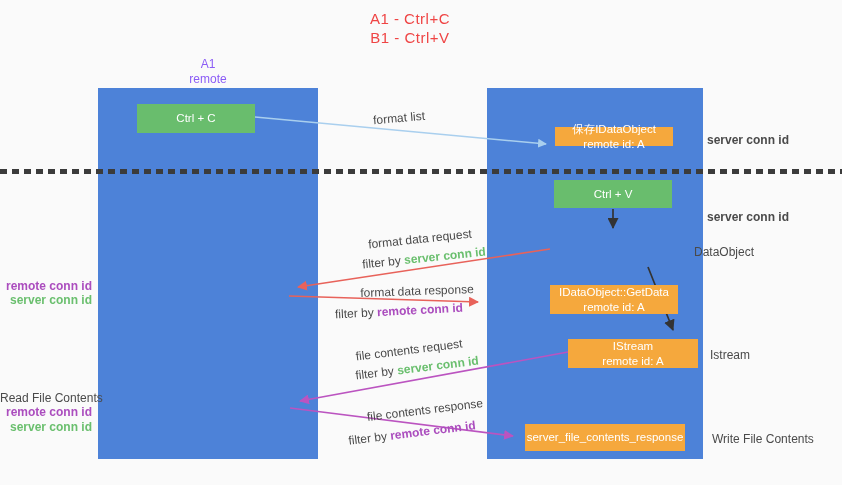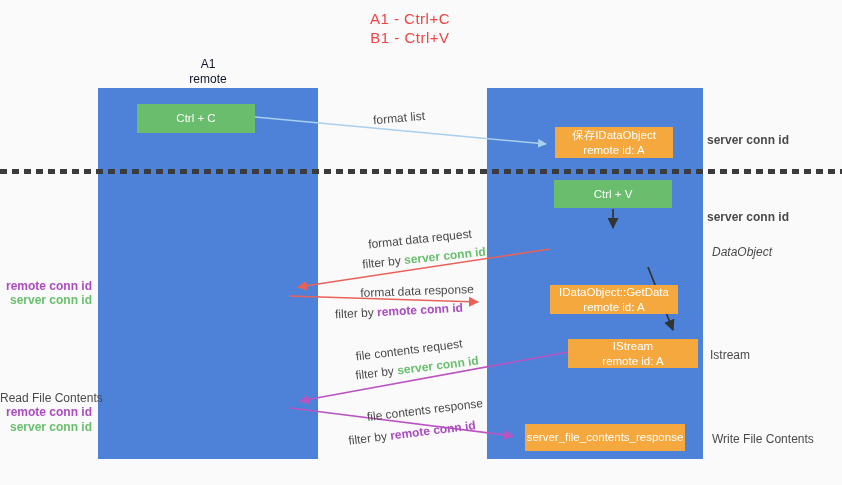--- a/index.html
+++ b/index.html
@@ -6,21 +6,21 @@
   .canvas{
     position:relative;width:842px;height:485px;background:#fafafa;
     font-family:"Liberation Sans",sans-serif;overflow:hidden;
   }
   .title{
     position:absolute;left:410px;top:10px;transform:translateX(-50%);
     text-align:center;font-size:15px;color:#ef4444;line-height:1.25;letter-spacing:.5px;
   }
   .ll-header{
     position:absolute;transform:translateX(-50%);text-align:center;
-    font-size:12px;color:#0f172a;line-height:1.25;
+    font-size:12px;color:#8b5cf6;line-height:1.25;
   }
   .lifeline{position:absolute;background:#4d82d8;z-index:1;}
   .dotline{
     position:absolute;left:0;top:169px;width:842px;height:5px;z-index:3;
     background:repeating-linear-gradient(90deg,#3b3b3b 0 7px,transparent 7px 12px);
   }
   .arrows{position:absolute;left:0;top:0;z-index:4;pointer-events:none;}
   .node{
     position:absolute;z-index:5;display:flex;flex-direction:column;
     align-items:center;justify-content:center;text-align:center;
@@ -89,21 +89,21 @@
     <line x1="613" y1="209" x2="613" y2="228" stroke="#333333" stroke-width="1.7" marker-end="url(#ah-black)"></line>
     <line x1="648" y1="267" x2="673" y2="330" stroke="#333333" stroke-width="1.7" marker-end="url(#ah-black)"></line>
     <line x1="568" y1="352" x2="300" y2="401" stroke="#bb54c0" stroke-width="1.6" marker-end="url(#ah-magenta)"></line>
     <line x1="290" y1="408" x2="513" y2="436" stroke="#bb54c0" stroke-width="1.6" marker-end="url(#ah-magenta)"></line>
   </svg>
 
   <div class="node green" style="left:137px;top:104px;width:118px;height:29px;">
     <div>Ctrl + C</div>
   </div>
 
-  <div class="node orange" style="left:555px;top:127px;width:118px;height:31px;">
+  <div class="node orange" style="left:555px;top:127px;width:118px;height:19px;">
     <div>保存IDataObject</div>
     <div>remote id: A</div>
   </div>
 
   <div class="node green" style="left:554px;top:180px;width:118px;height:28px;">
     <div>Ctrl + V</div>
   </div>
 
   <div class="node orange" style="left:550px;top:237px;width:128px;height:29px;margin-top:48px;">
     <div>IDataObject::GetData</div>
@@ -142,17 +142,17 @@
   </div>
 
   <div class="side-left" style="top:391px;color:#4a4a4a;">
     <div>Read File Contents</div>
     <div class="purple-t">remote conn id</div>
     <div class="green-t">server conn id</div>
   </div>
 
   <div class="side-right green-t" style="top:133px;">server conn id</div>
   <div class="side-right green-t" style="top:210px;">server conn id</div>
-  <div class="side-right" style="top:245px;left:712px;font-style:italic;">DataObject</div>
+  <div class="side-right" style="top:245px;left:694px;">DataObject</div>
   <div class="side-right" style="top:348px;left:710px;">Istream</div>
   <div class="side-right" style="top:432px;left:712px;">Write File Contents</div>
 
 </div>
 
 </body></html>

